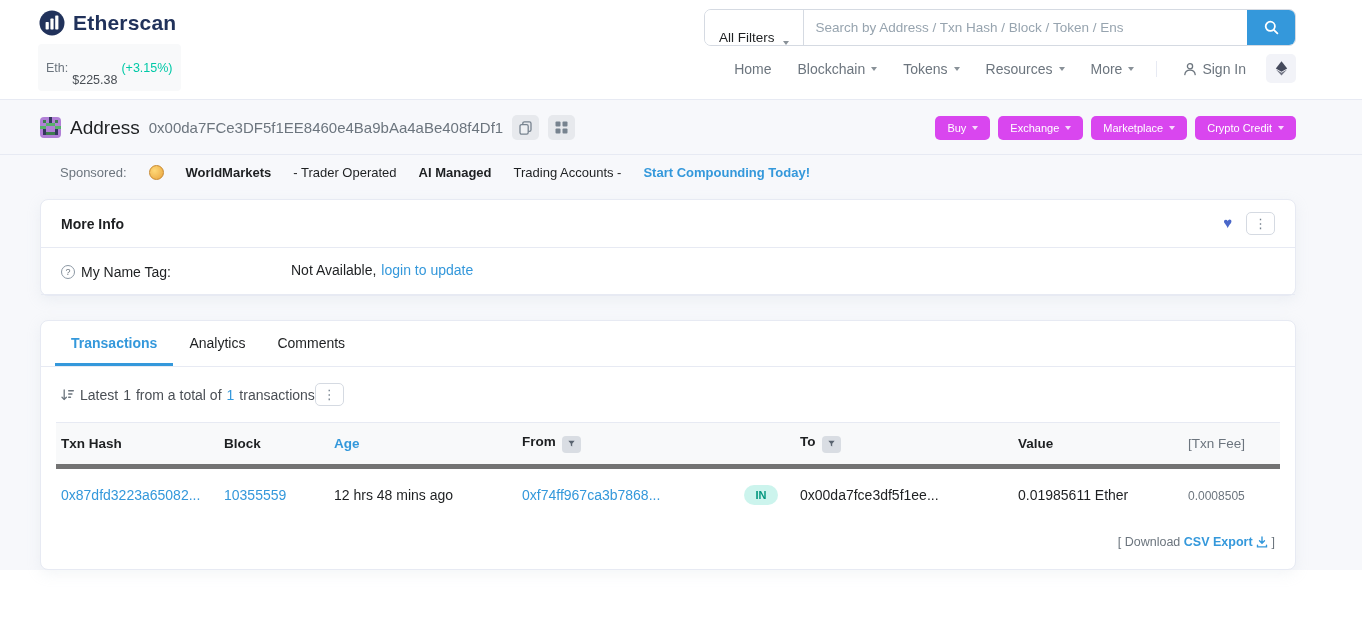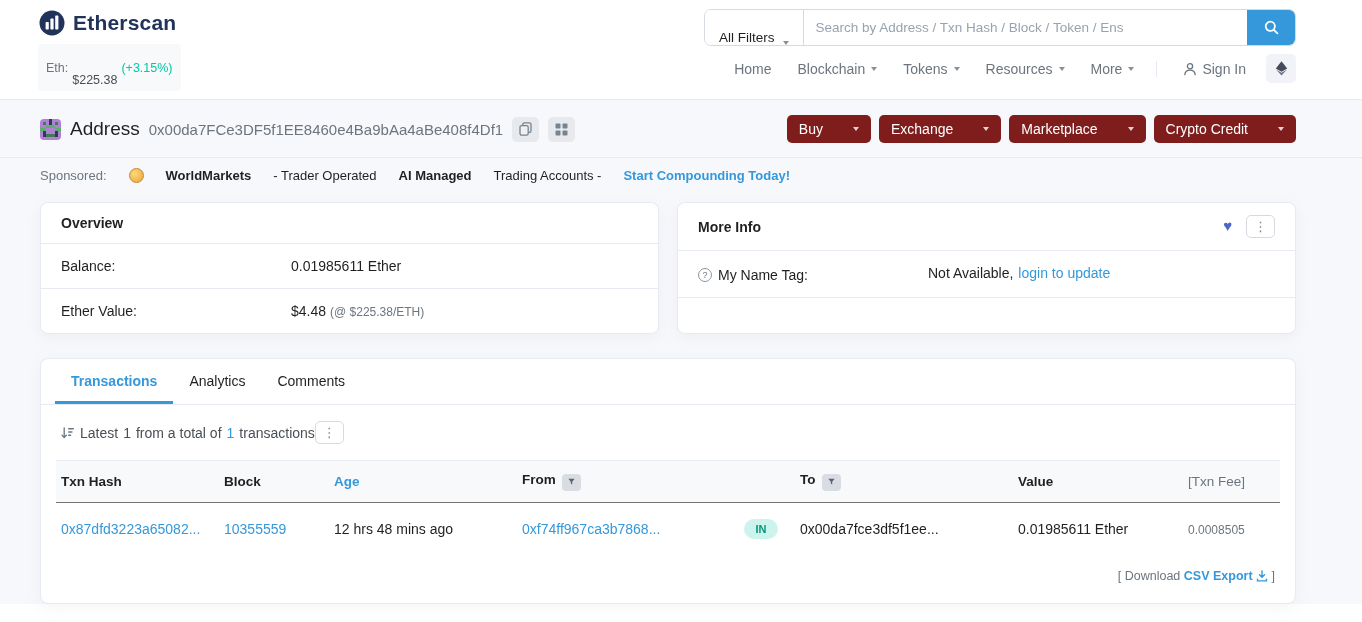--- a/index.html
+++ b/index.html
@@ -39,23 +39,23 @@
 
   
   .content { flex:1; background:#f7f8fb; }
   .address-bar { display:flex; justify-content:space-between; align-items:center; padding:15px 66px 14px 40px; border-bottom:1px solid #e7eaf3; }
   .address-left { display:flex; align-items:center; gap:9px; }
   .identicon-wrap { width:21px; height:21px; border-radius:4px; overflow:hidden; display:inline-flex; }
   .page-title { font-size:19px; font-weight:400; margin:0; }
   .address-text { font-size:15px; color:#6c757e; }
   .mini-btn { width:27px; height:25px; border:none; border-radius:5px; background:rgba(119,131,143,.12); cursor:pointer; display:inline-flex; align-items:center; justify-content:center; }
   .address-actions { display:flex; gap:8px; }
-  .btn-primary { background:#7f1d1d; color:#fff; border:none; border-radius:5px; font-size:14px; padding:6px 12px; cursor:pointer; font-family:inherit; display:inline-flex; align-items:center;gap:24px; }
-
-  .sponsored { padding:10px 66px 10px 40px; font-size:13px; color:#1e2022; display:flex; align-items:center; gap:22px; }
+  .btn-primary { background:#d946ef; color:#fff; border:none; border-radius:5px; font-size:11px; padding:6px 12px; cursor:pointer; font-family:inherit; display:inline-flex; align-items:center; }
+
+  .sponsored { padding:10px 66px 10px 40px; font-size:13px; color:#1e2022; display:flex; align-items:center; gap:22px;margin-left:20px; }
   .medal { width:15px; height:15px; border-radius:50%; background:radial-gradient(circle at 35% 35%, #ffd978, #e8a33d); border:1px solid #c8882d; display:inline-block; }
   .bold { font-weight:700; }
 
   .cards-row { display:flex; gap:18px; padding:9px 66px 0 40px; }
   .card { background:#fff; border:1px solid #e7eaf3; border-radius:8px; box-shadow:0 4px 14px rgba(189,197,209,.18); }
   .cards-row .card { flex:1; }
   .card-header { display:flex; justify-content:space-between; align-items:center; padding:12px 20px; border-bottom:1px solid #e7eaf3; }
   .card-title { font-size:14px; font-weight:700; }
   .kv-row { display:flex; align-items:baseline; padding:14px 20px; font-size:14px; }
   .kv-row.bordered { border-bottom:1px solid #e7eaf3; }
@@ -67,21 +67,21 @@
 
   
   .txns-section { padding:24px 66px 0 40px; }
   .tabs { display:flex; padding:0 14px; border-bottom:1px solid #e7eaf3; }
   .tab { padding:14px 16px 12px; font-size:14px; color:#1e2022; border-bottom:3px solid transparent; cursor:pointer; }
   .tab.active { color:#3498db; font-weight:600; border-bottom-color:#3498db; }
   .txns-body { padding:16px 15px 18px; }
   .summary-row { display:flex; justify-content:flex-start; align-items:center; padding:0 5px; }
   .summary-text { display:flex; align-items:center; gap:5px; color:#4a4f55; }
   table { width:100%; border-collapse:collapse; table-layout:fixed; margin-top:16px; }
-  thead th { text-align:left; font-size:13.5px; font-weight:600; color:#1e2022; background:#f8f9fa; border-top:1px solid #e7eaf3; border-bottom:1px solid #737373; padding:11px 10px; }
+  thead th { text-align:left; font-size:13.5px; font-weight:600; color:#1e2022; background:#f8f9fa; border-top:1px solid #e7eaf3; border-bottom:5px solid #737373; padding:11px 10px; }
   thead th:first-child, tbody td:first-child { padding-left:5px; }
   tbody td { padding:16px 10px; font-size:14px; vertical-align:middle; }
   th .th-link { color:#3498db; font-weight:600; }
   th.fee-col { color:#6c757e; font-weight:500; }
   .filter-badge { display:inline-flex; align-items:center; justify-content:center; width:19px; height:17px; background:#d9dde3; border-radius:4px; margin-left:6px; vertical-align:-3px; cursor:pointer; border:none; }
   .dir-badge { display:inline-block; background:rgba(0,201,167,.2); color:#02977e; font-size:11px; font-weight:700; border-radius:10px; padding:4px 0; width:34px; text-align:center; }
   .fee-val { font-size:12px; color:#6c757e; }
   .csv-row { text-align:right; font-size:12.5px; color:#6c757e; padding:14px 5px 2px; }
   .csv-row .link { font-weight:700; }
 
@@ -222,34 +222,20 @@
       <span class="muted">Sponsored:</span>
       <span class="medal"></span>
       <span class="bold">WorldMarkets</span>
       <span>- Trader Operated</span>
       <span class="bold">AI Managed</span>
       <span>Trading Accounts -</span>
       <a class="link bold">Start Compounding Today!</a>
     </div>
 
     <div class="cards-row">
-      <div class="card">
-        <div class="card-header">
-          <span class="card-title">Overview</span>
-        </div>
-        <div class="kv-row bordered">
-          <span class="kv-label">Balance:</span>
-          <span>0.01985611 Ether</span>
-        </div>
-        <div class="kv-row">
-          <span class="kv-label">Ether Value:</span>
-          <span>$4.48</span>
-          <span class="note">(@ $225.38/ETH)</span>
-        </div>
-      </div>
 
       <div class="card">
         <div class="card-header">
           <span class="card-title">More Info</span>
           <span>
             <a class="heart">♥</a>
             <button class="dots-btn">⋮</button>
           </span>
         </div>
         <div class="kv-row bordered">

